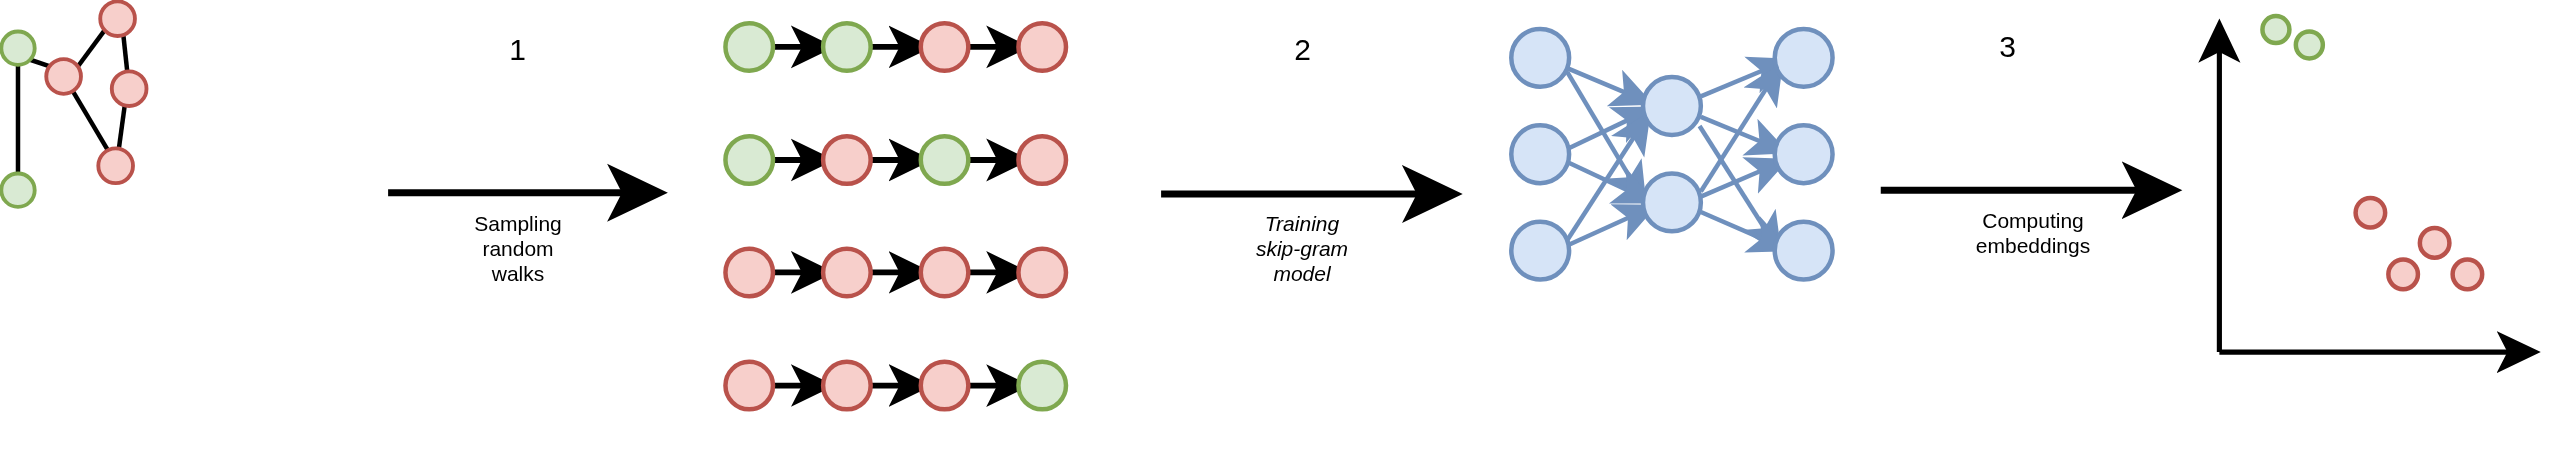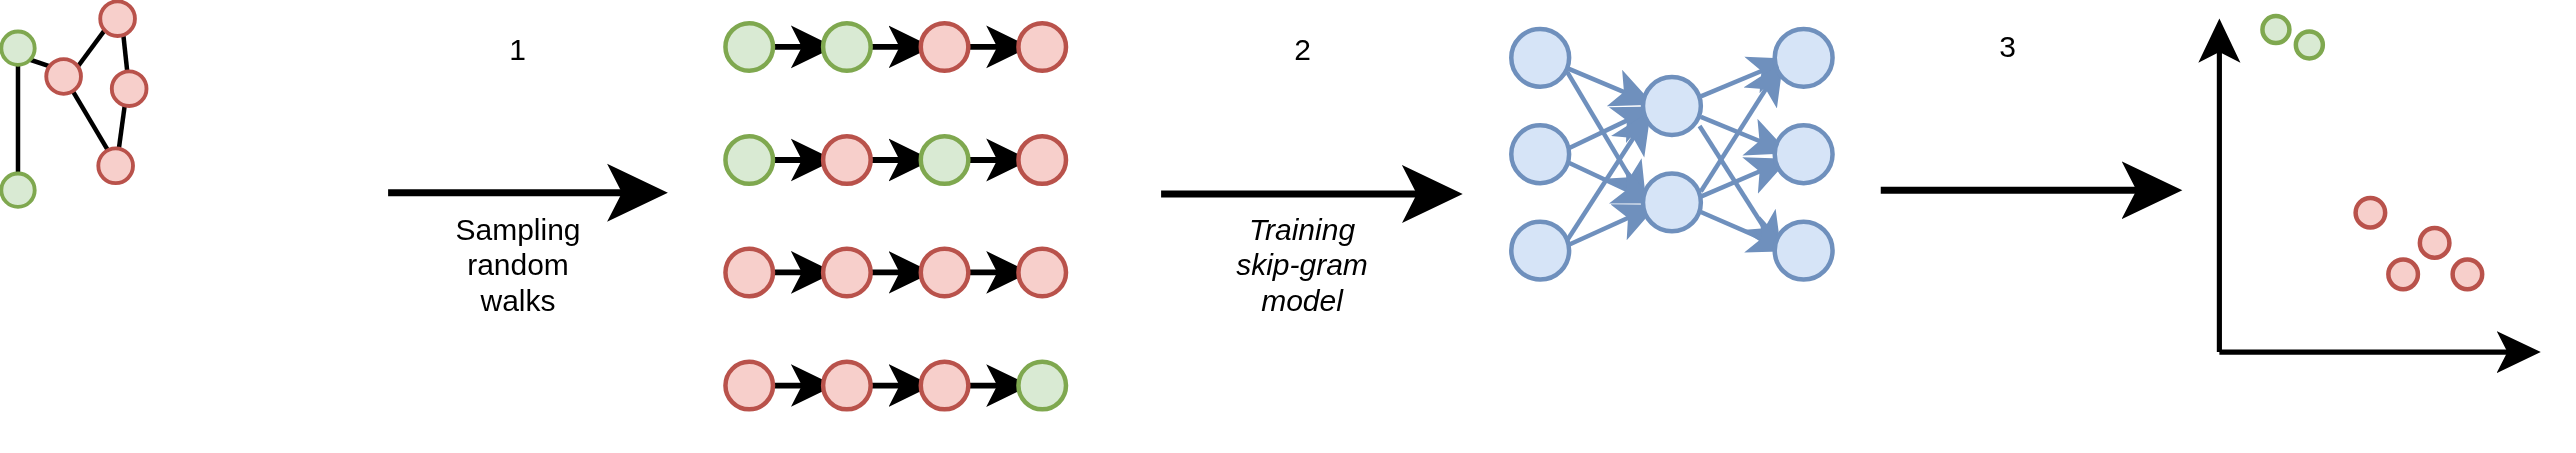--- a/index.html
+++ b/index.html
@@ -27,21 +27,21 @@
   .step-num {
     position: absolute;
     font-size: 30px;
     color: #000000;
     text-align: center;
     line-height: 1;
     white-space: nowrap;
   }
   .step-caption {
     position: absolute;
-    font-size: 30px;
+    font-size: 21px;
     color: #000000;
     text-align: center;
     line-height: 1.18;
     white-space: pre-line;
   }
 </style>
 </head>
 <body>
 
 <div id="stage">
@@ -172,15 +172,17 @@
   <div class="step-caption" style="left:402px; top:212px; width:232px;">Sampling
 random
 walks</div>
 
   <div class="step-num" style="left:1264px; top:35px; width:77px;">2</div>
   <div class="step-caption" style="left:1180px; top:212px; width:244px;font-style:italic;">Training
 skip-gram
 model</div>
 
   <div class="step-num" style="left:1969px; top:32px; width:77px;">3</div>
+  <div class="step-caption" style="left:1885px; top:209px; width:296px;">Computing
+embeddings</div>
 
 </div>
 
 
 </body></html>

